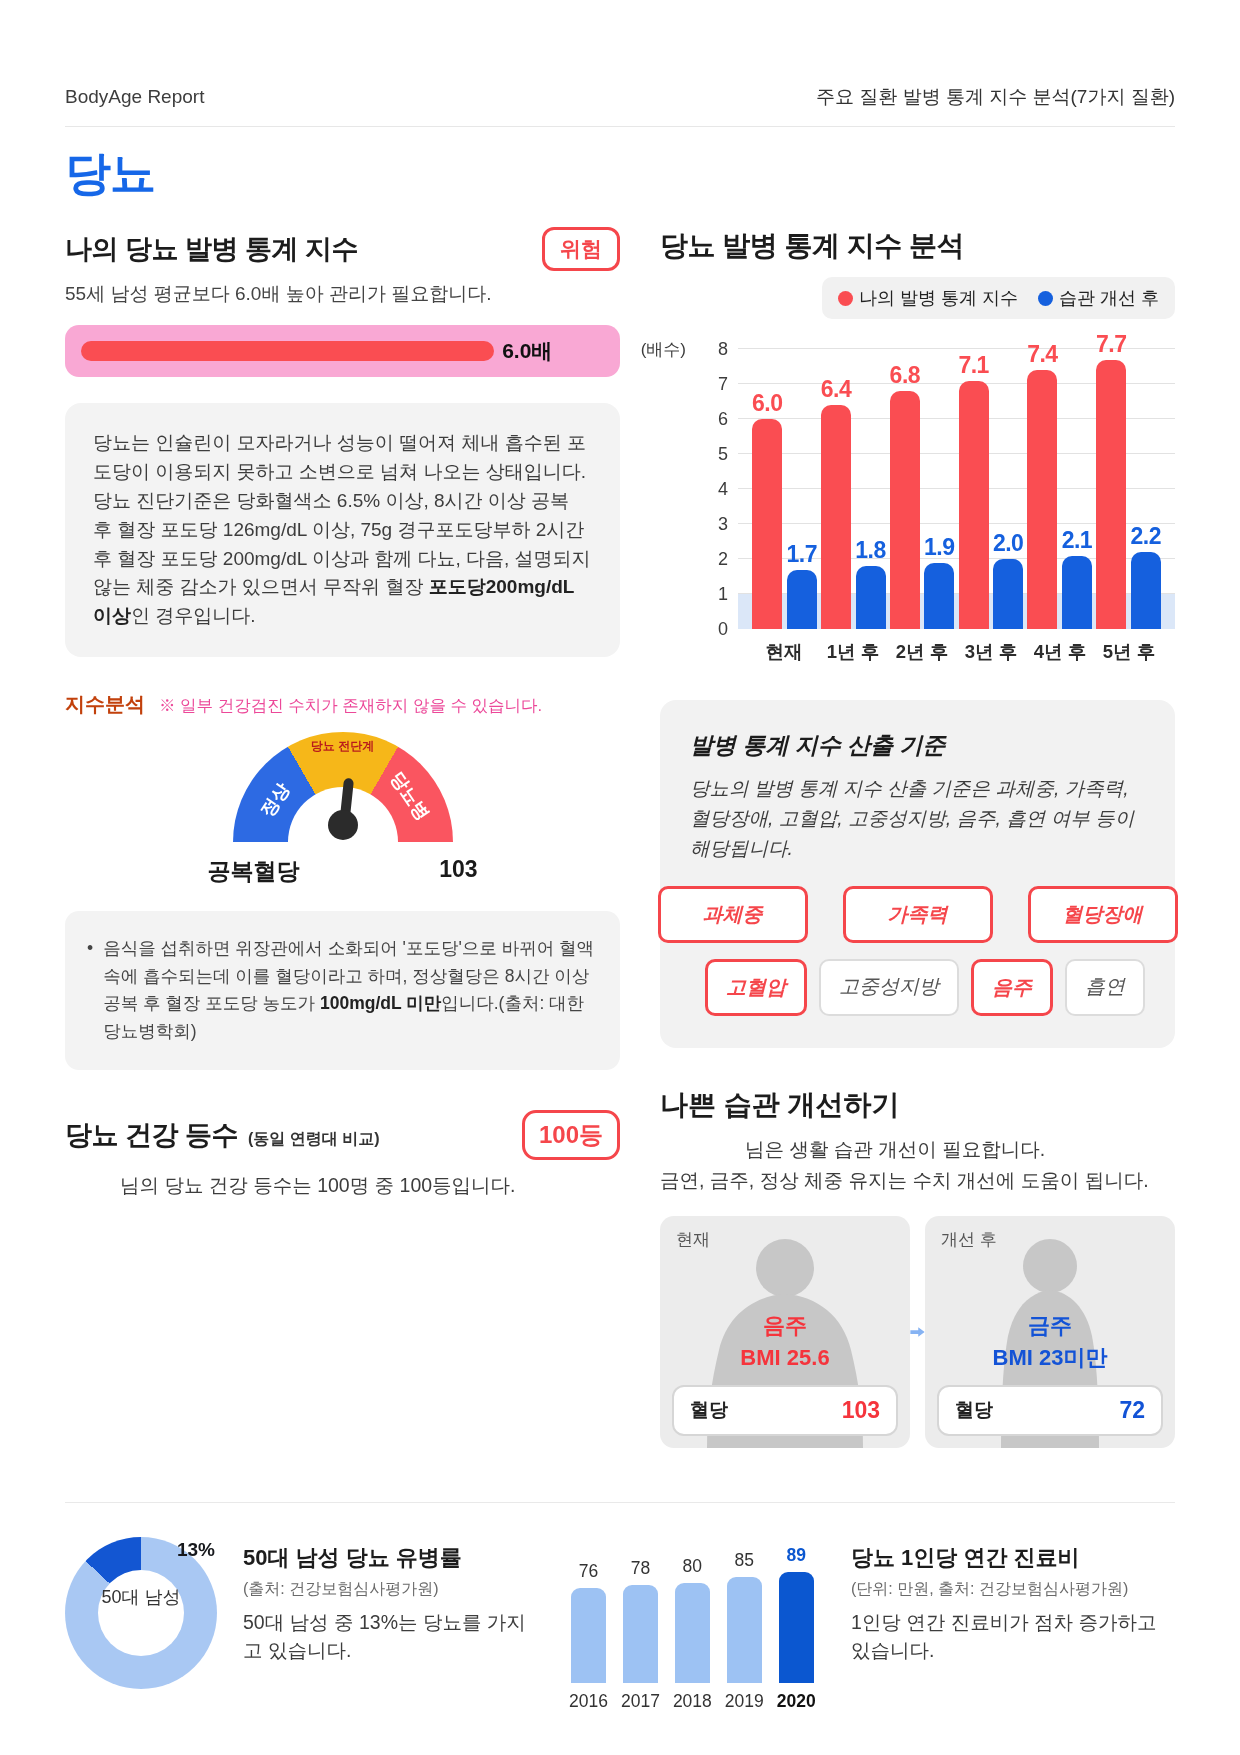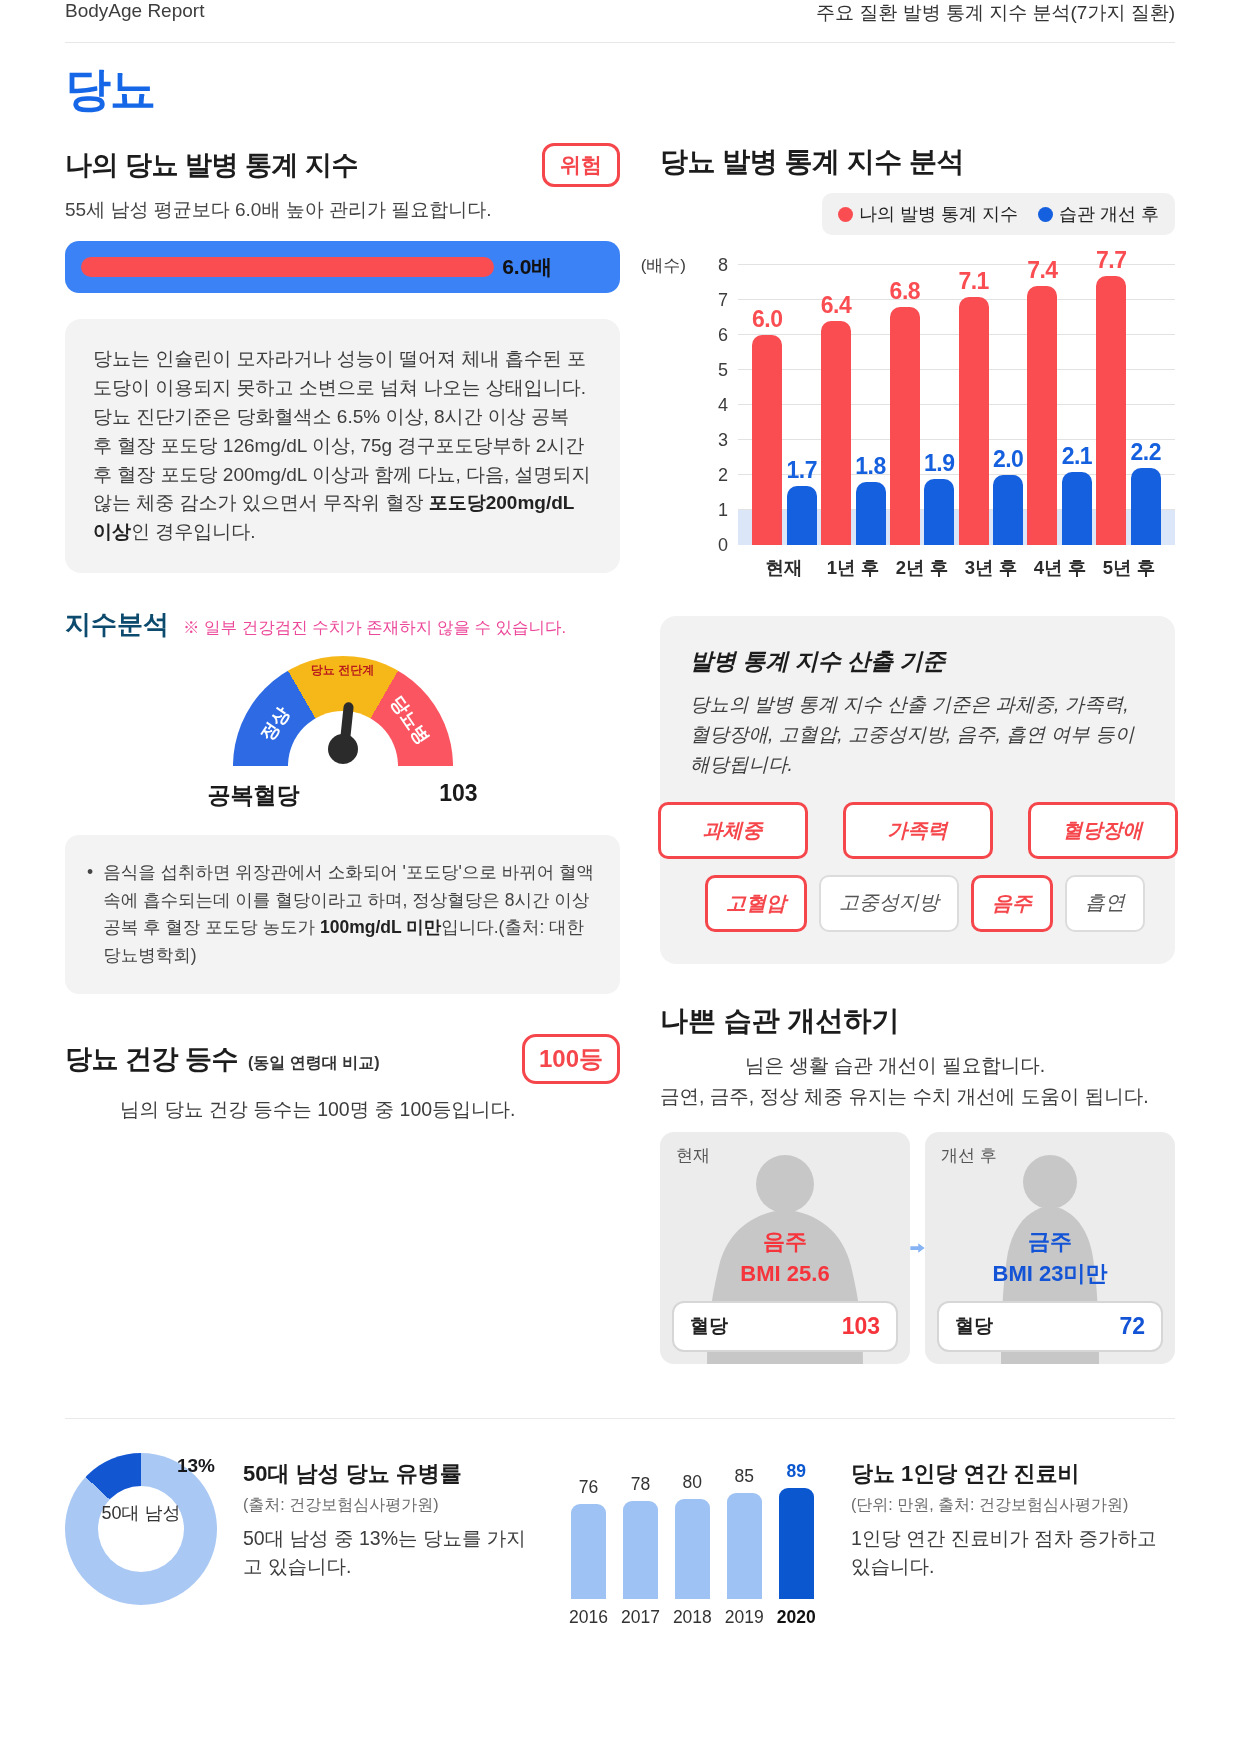--- a/index.html
+++ b/index.html
@@ -1,45 +1,45 @@
 <!DOCTYPE html>
 <html><head>
 <meta charset="utf-8">
 <style>
   * { margin:0; padding:0; box-sizing:border-box; }
   body { font-family:"Liberation Sans", sans-serif; background:#fff; }
   .page { width:1240px; height:1755px; overflow:hidden; position:relative; background:#fff; color:#222; }
 
   
-  .header { margin:0 65px; padding-bottom:16px; display:flex; justify-content:space-between; align-items:flex-start; border-bottom:1px solid #e7e7e7; }
+  .header { margin:0 65px; padding-top:84px; padding-bottom:16px; display:flex; justify-content:space-between; align-items:center; border-bottom:1px solid #e7e7e7; }
   .brand { font-size:19px; color:#3d3d3d; }
   .header-right { font-size:19px; color:#333; }
 
   .page-title { margin:16px 65px 0; font-size:46px; font-weight:bold; color:#1667e8; letter-spacing:-1px; }
 
   .columns { display:flex; gap:40px; margin:22px 65px 0; }
   .col-left { width:555px; flex:none; }
   .col-right { flex:1; min-width:0; }
 
   h2.sec { font-size:27px; font-weight:bold; color:#1c1c1c; letter-spacing:-0.5px; }
   .sec-head { display:flex; justify-content:space-between; align-items:center; }
   .badge { border:3px solid #f5464b; color:#f5464b; font-weight:bold; border-radius:12px; padding:5px 15px; font-size:21px; background:#fff; }
 
   .subtitle { margin-top:10px; font-size:19px; color:#444; }
 
-  .progress { margin-top:18px; background:#3b82f6; border-radius:14px; height:52px; display:flex; align-items:center; padding:0 16px; }
+  .progress { margin-top:18px; background:#f9a8d4; border-radius:14px; height:52px; display:flex; align-items:center; padding:0 16px; }
   .progress-bar { height:20px; width:79%; background:#fa4d52; border-radius:10px; }
   .progress-label { margin-left:8px; font-size:21px; font-weight:bold; color:#111; }
 
   .graybox { background:#f3f3f3; border-radius:16px; }
   .desc { margin-top:26px; padding:26px 28px; font-size:19px; line-height:1.52; color:#3d3d3d; }
   .desc b { color:#222; }
 
   .sec-head2 { margin-top:34px; display:flex; align-items:baseline; gap:14px; }
-  .sec-head2 h2 { font-size:26px; font-weight:bold; color:#0c4a6e;font-family:Liberation Serif, serif; }
+  .sec-head2 h2 { font-size:20px; font-weight:bold; color:#c2410c;font-family:Liberation Serif, serif; }
   .note { font-size:16.5px; color:#ec4899; }
 
   
   .gauge-wrap { margin-top:14px; }
   .gauge { position:relative; width:220px; height:110px; margin:0 auto; overflow:hidden; }
   .gauge-arc { position:absolute; left:0; top:0; width:220px; height:220px; border-radius:50%; }
   .gauge-hole { position:absolute; left:55px; top:55px; width:110px; height:110px; border-radius:50%; background:#fff; }
   .gseg { position:absolute; font-weight:bold; color:#fff; font-size:18px; }
   .gseg-top { left:70px; top:8px; width:80px; text-align:center; color:#b91c1c; font-size:12px; line-height:1.15; }
   .gseg-left { left:24px; top:56px; transform:rotate(-56deg); }

